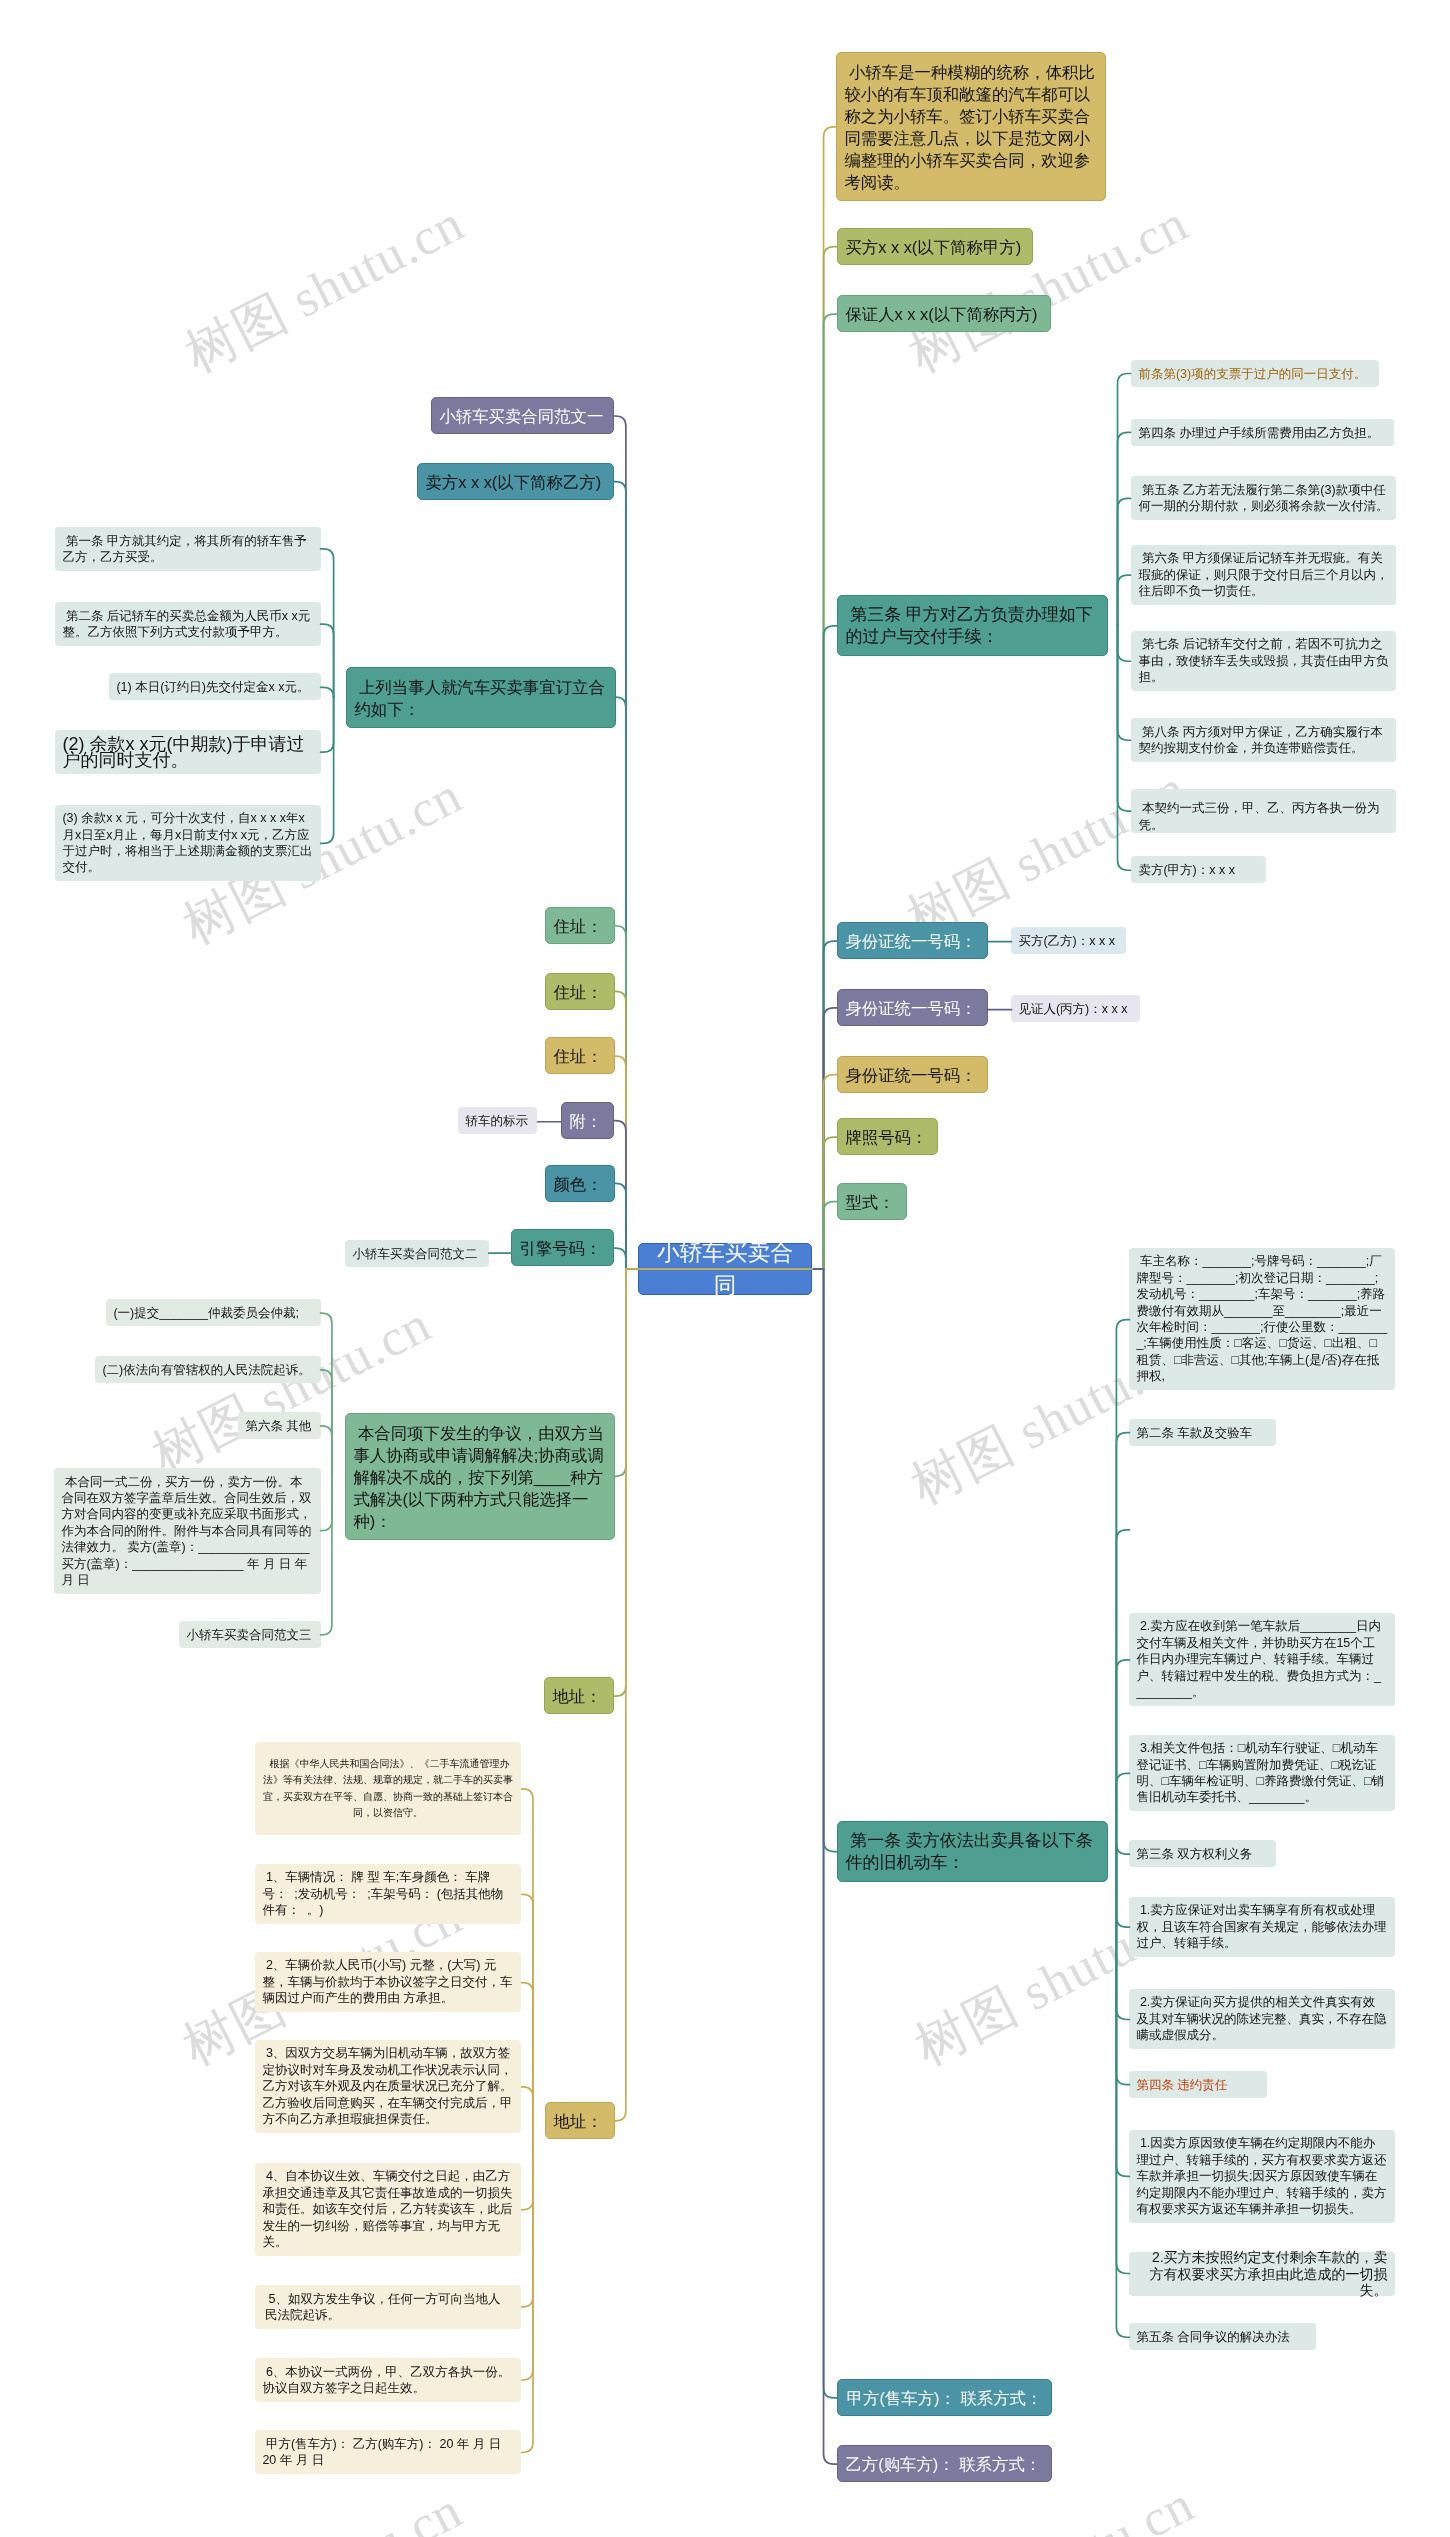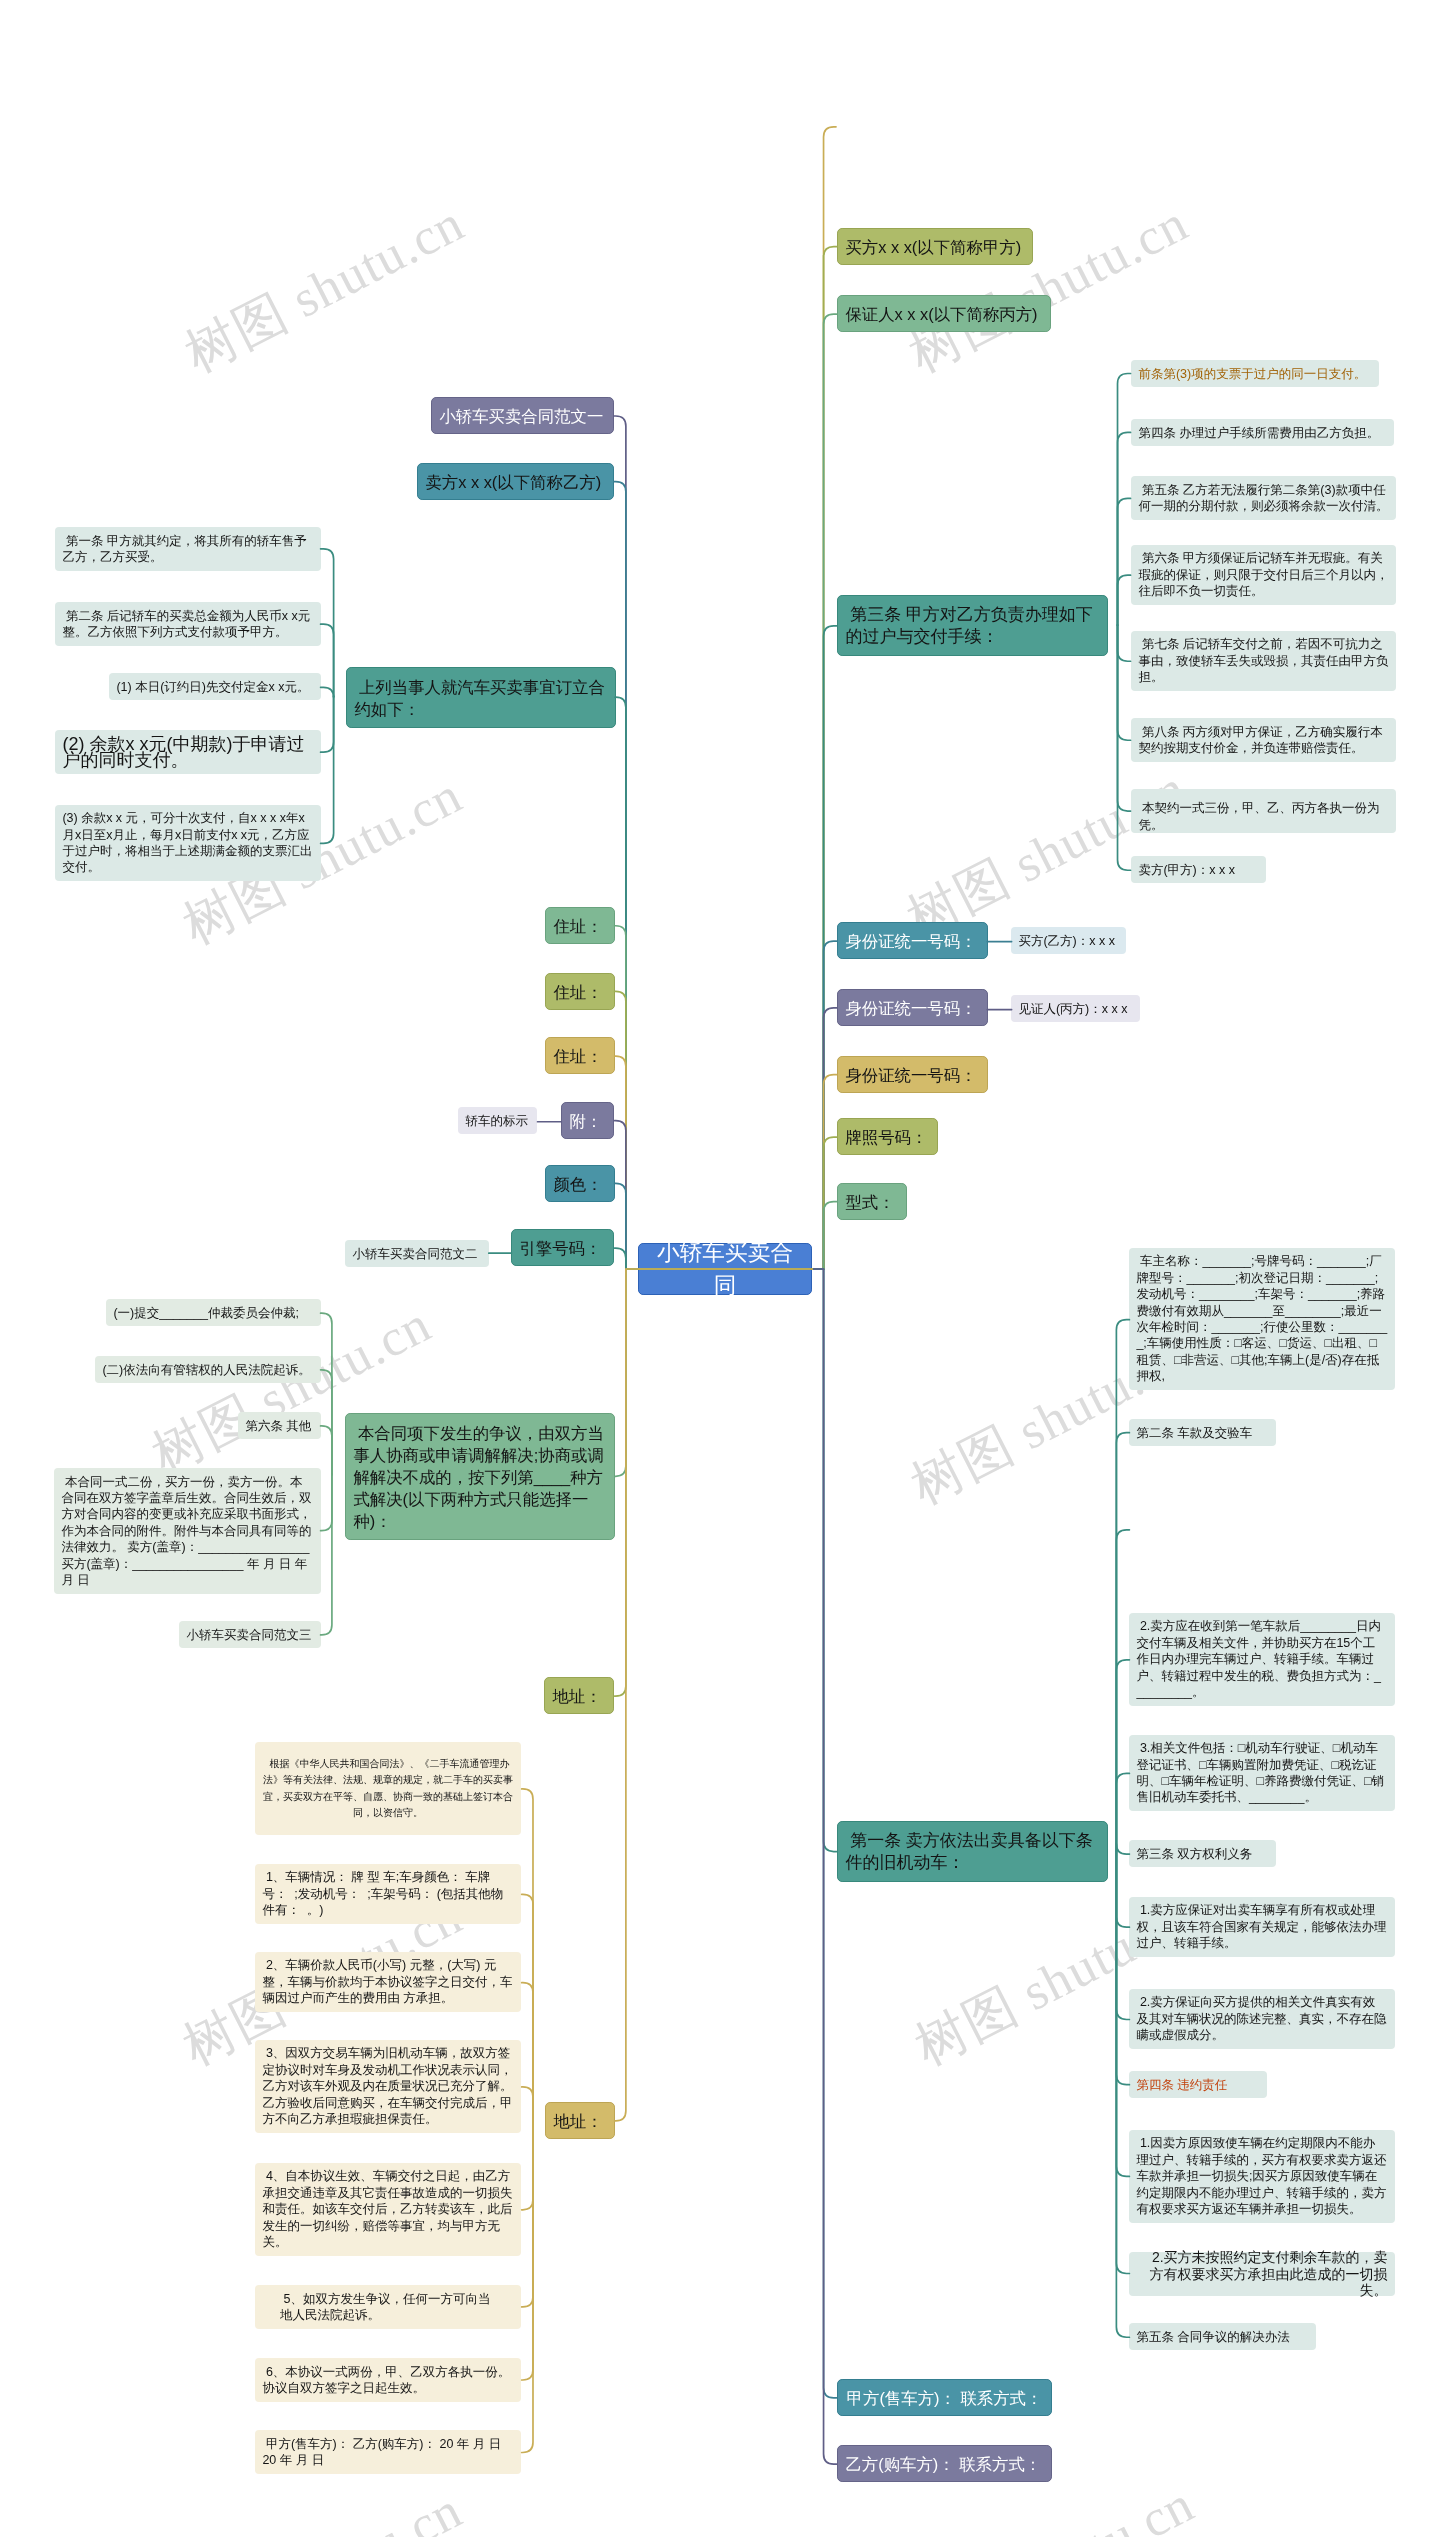--- a/index.html
+++ b/index.html
@@ -27,20 +27,21 @@
     <div class="wm" style="left: 923px; top: 894px;">树图 shutu.cn</div>
     <div class="wm" style="left: 168px; top: 1430px;">树图 shutu.cn</div>
     <div class="wm" style="left: 927px; top: 1461px;">树图 shutu.cn</div>
     <div class="wm" style="left: 199px; top: 2022px;">树图 shutu.cn</div>
     <div class="wm" style="left: 931px; top: 2022px;">树图 shutu.cn</div>
     <div class="wm" style="left: 199px; top: 2616px;">树图 shutu.cn</div>
     <div class="wm" style="left: 931px; top: 2610px;">树图 shutu.cn</div>
   </div>
 <div id="stage">
     <div class="node" style="left: 638px; top: 1243px; width: 174px; height: 52px; background: rgb(74, 127, 212); border: 0.6px solid rgb(44, 97, 182); color: rgb(255, 255, 255); font-size: 22.7px; line-height: 33px; text-align: center; padding: 0px 7.4px;"><span>小轿车买卖合同</span></div>
+    <div class="node" style="left: 836px; top: 52px; width: 270px; height: 149px; background: rgb(211, 187, 106); border: 0.6px solid rgb(189, 165, 84); color: rgb(20, 20, 20); font-size: 16.4px; line-height: 22px; text-align: left; padding: 0px 7.4px;"><span> 小轿车是一种模糊的统称，体积比较小的有车顶和敞篷的汽车都可以称之为小轿车。签订小轿车买卖合同需要注意几点，以下是范文网小编整理的小轿车买卖合同，欢迎参考阅读。</span></div>
     <div class="node" style="left: 837px; top: 228px; width: 196px; height: 37px; background: rgb(174, 187, 105); border: 0.6px solid rgb(152, 165, 83); color: rgb(20, 20, 20); font-size: 16.4px; line-height: 24px; text-align: left; padding: 0px 7.4px;"><span>买方x x x(以下简称甲方)</span></div>
     <div class="node" style="left: 837px; top: 295px; width: 214px; height: 37px; background: rgb(127, 184, 148); border: 0.6px solid rgb(105, 162, 126); color: rgb(20, 20, 20); font-size: 16.4px; line-height: 24px; text-align: left; padding: 0px 7.4px;"><span>保证人x x x(以下简称丙方)</span></div>
     <div class="node" style="left: 837px; top: 595px; width: 271px; height: 61px; background: rgb(78, 158, 146); border: 0.6px solid rgb(56, 136, 124); color: rgb(20, 20, 20); font-size: 17px; line-height: 22px; text-align: left; padding: 0px 7.4px;"><span> 第三条 甲方对乙方负责办理如下的过户与交付手续：</span></div>
     <div class="node lite" style="left: 1131px; top: 360px; width: 248px; height: 27px; background: rgb(220, 233, 230); color: #a16207; font-size: 12.5px; line-height: 18px; text-align: left; padding: 0px 7.4px;"><span>前条第(3)项的支票于过户的同一日支付。</span></div>
     <div class="node lite" style="left: 1131px; top: 419px; width: 263px; height: 27px; background: rgb(220, 233, 230); color: rgb(20, 20, 20); font-size: 12.5px; line-height: 18px; text-align: left; padding: 0px 7.4px;"><span>第四条 办理过户手续所需费用由乙方负担。</span></div>
     <div class="node lite" style="left: 1131px; top: 476px; width: 265px; height: 44px; background: rgb(220, 233, 230); color: rgb(20, 20, 20); font-size: 12.5px; line-height: 16.4px; text-align: left; padding: 0px 7.4px;"><span> 第五条 乙方若无法履行第二条第(3)款项中任何一期的分期付款，则必须将余款一次付清。</span></div>
     <div class="node lite" style="left: 1131px; top: 545px; width: 265px; height: 60px; background: rgb(220, 233, 230); color: rgb(20, 20, 20); font-size: 12.5px; line-height: 16.4px; text-align: left; padding: 0px 7.4px;"><span> 第六条 甲方须保证后记轿车并无瑕疵。有关瑕疵的保证，则只限于交付日后三个月以内，往后即不负一切责任。</span></div>
     <div class="node lite" style="left: 1131px; top: 631px; width: 265px; height: 60px; background: rgb(220, 233, 230); color: rgb(20, 20, 20); font-size: 12.5px; line-height: 16.4px; text-align: left; padding: 0px 7.4px;"><span> 第七条 后记轿车交付之前，若因不可抗力之事由，致使轿车丢失或毁损，其责任由甲方负担。</span></div>
     <div class="node lite" style="left: 1131px; top: 718px; width: 265px; height: 44px; background: rgb(220, 233, 230); color: rgb(20, 20, 20); font-size: 12.5px; line-height: 16.4px; text-align: left; padding: 0px 7.4px;"><span> 第八条 丙方须对甲方保证，乙方确实履行本契约按期支付价金，并负连带赔偿责任。</span></div>
     <div class="node lite" style="left: 1131px; top: 789px; width: 265px; height: 44px; background: rgb(220, 233, 230); color: rgb(20, 20, 20); font-size: 12.5px; line-height: 16.4px; text-align: left; padding: 0px 7.4px; justify-content: flex-end;"><span> 本契约一式三份，甲、乙、丙方各执一份为凭。</span></div>
@@ -89,21 +90,21 @@
     <div class="node lite" style="left: 54px; top: 1468px; width: 267px; height: 126px; background: rgb(226, 235, 227); color: rgb(20, 20, 20); font-size: 12.5px; line-height: 16.4px; text-align: left; padding: 0px 7.4px;"><span> 本合同一式二份，买方一份，卖方一份。本合同在双方签字盖章后生效。合同生效后，双方对合同内容的变更或补充应采取书面形式，作为本合同的附件。附件与本合同具有同等的法律效力。 卖方(盖章)：________________
 买方(盖章)：________________ 年 月 日 年 月 日</span></div>
     <div class="node lite" style="left: 179px; top: 1621px; width: 142px; height: 27px; background: rgb(226, 235, 227); color: rgb(20, 20, 20); font-size: 12.5px; line-height: 18px; text-align: left; padding: 0px 7.4px;"><span>小轿车买卖合同范文三</span></div>
     <div class="node" style="left: 544px; top: 1677px; width: 70px; height: 37px; background: rgb(174, 187, 105); border: 0.6px solid rgb(152, 165, 83); color: rgb(20, 20, 20); font-size: 16.4px; line-height: 24px; text-align: left; padding: 0px 7.4px;"><span>地址：</span></div>
     <div class="node" style="left: 545px; top: 2102px; width: 70px; height: 37px; background: rgb(211, 187, 106); border: 0.6px solid rgb(189, 165, 84); color: rgb(20, 20, 20); font-size: 16.4px; line-height: 24px; text-align: left; padding: 0px 7.4px;"><span>地址：</span></div>
     <div class="node lite" style="left: 255px; top: 1742px; width: 266px; height: 93px; background: rgb(246, 239, 219); color: rgb(20, 20, 20); font-size: 10px; line-height: 16.4px; text-align: center; padding: 0px 7.4px;"><span> 根据《中华人民共和国合同法》、《二手车流通管理办法》等有关法律、法规、规章的规定，就二手车的买卖事宜，买卖双方在平等、自愿、协商一致的基础上签订本合同，以资信守。</span></div>
     <div class="node lite" style="left: 255px; top: 1864px; width: 266px; height: 60px; background: rgb(246, 239, 219); color: rgb(20, 20, 20); font-size: 12.5px; line-height: 16.4px; text-align: left; padding: 0px 7.4px;"><span> 1、车辆情况： 牌 型 车;车身颜色： 车牌号：  ;发动机号：  ;车架号码： (包括其他物件有：  。)</span></div>
     <div class="node lite" style="left: 255px; top: 1952px; width: 266px; height: 60px; background: rgb(246, 239, 219); color: rgb(20, 20, 20); font-size: 12.5px; line-height: 16.4px; text-align: left; padding: 0px 7.4px;"><span> 2、车辆价款人民币(小写) 元整，(大写) 元整，车辆与价款均于本协议签字之日交付，车辆因过户而产生的费用由 方承担。</span></div>
     <div class="node lite" style="left: 255px; top: 2040px; width: 266px; height: 93px; background: rgb(246, 239, 219); color: rgb(20, 20, 20); font-size: 12.5px; line-height: 16.4px; text-align: left; padding: 0px 7.4px;"><span> 3、因双方交易车辆为旧机动车辆，故双方签定协议时对车身及发动机工作状况表示认同，乙方对该车外观及内在质量状况已充分了解。乙方验收后同意购买，在车辆交付完成后，甲方不向乙方承担瑕疵担保责任。</span></div>
     <div class="node lite" style="left: 255px; top: 2163px; width: 266px; height: 93px; background: rgb(246, 239, 219); color: rgb(20, 20, 20); font-size: 12.5px; line-height: 16.4px; text-align: left; padding: 0px 7.4px;"><span> 4、自本协议生效、车辆交付之日起，由乙方承担交通违章及其它责任事故造成的一切损失和责任。如该车交付后，乙方转卖该车，此后发生的一切纠纷，赔偿等事宜，均与甲方无关。</span></div>
-    <div class="node lite" style="left: 255px; top: 2285px; width: 266px; height: 44px; background: rgb(246, 239, 219); color: rgb(20, 20, 20); font-size: 12.5px; line-height: 16.4px; text-align: left; padding: 0px 25px;"><span> 5、如双方发生争议，任何一方可向当地人民法院起诉。</span></div>
+    <div class="node lite" style="left: 255px; top: 2285px; width: 266px; height: 44px; background: rgb(246, 239, 219); color: rgb(20, 20, 20); font-size: 12.5px; line-height: 16.4px; text-align: left; padding: 0px 10px;"><span> 5、如双方发生争议，任何一方可向当地人民法院起诉。</span></div>
     <div class="node lite" style="left: 255px; top: 2358px; width: 266px; height: 44px; background: rgb(246, 239, 219); color: rgb(20, 20, 20); font-size: 12.5px; line-height: 16.4px; text-align: left; padding: 0px 7.4px;"><span> 6、本协议一式两份，甲、乙双方各执一份。协议自双方签字之日起生效。</span></div>
     <div class="node lite" style="left: 255px; top: 2430px; width: 266px; height: 44px; background: rgb(246, 239, 219); color: rgb(20, 20, 20); font-size: 12.5px; line-height: 16.4px; text-align: left; padding: 0px 7.4px;"><span> 甲方(售车方)： 乙方(购车方)： 20 年 月 日
 20 年 月 日</span></div>
   </div>
 <svg id="links" viewBox="0 0 2560 4480">
     <path d="M1128 2240 L1454 2240 L1454 241.5 Q1454 223.5 1472 223.5 L1476 223.5" stroke="#c9ad55" stroke-width="3" fill="none" stroke-linecap="round" stroke-linejoin="round"></path>
     <path d="M1128 2240 L1454 2240 L1454 453 Q1454 435 1472 435 L1477 435" stroke="#9fae52" stroke-width="3" fill="none" stroke-linecap="round" stroke-linejoin="round"></path>
     <path d="M1128 2240 L1454 2240 L1454 572 Q1454 554 1472 554 L1477 554" stroke="#6aa97f" stroke-width="3" fill="none" stroke-linecap="round" stroke-linejoin="round"></path>
     <path d="M1128 2240 L1454 2240 L1454 1122.5 Q1454 1104.5 1472 1104.5 L1477 1104.5" stroke="#3a8c80" stroke-width="3" fill="none" stroke-linecap="round" stroke-linejoin="round"></path>
     <path d="M1128 2240 L1454 2240 L1454 1679 Q1454 1661 1472 1661 L1477 1661" stroke="#3b7f92" stroke-width="3" fill="none" stroke-linecap="round" stroke-linejoin="round"></path>

